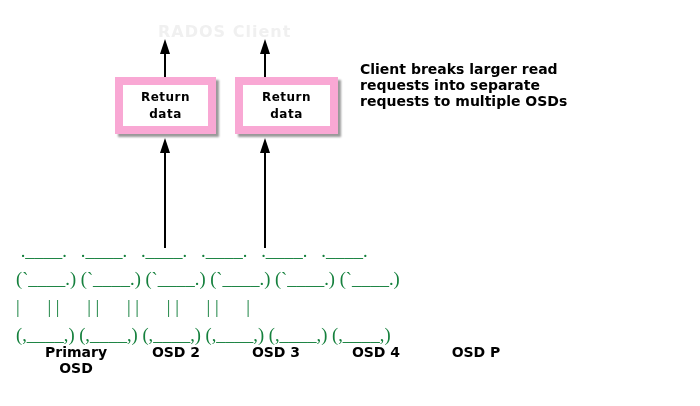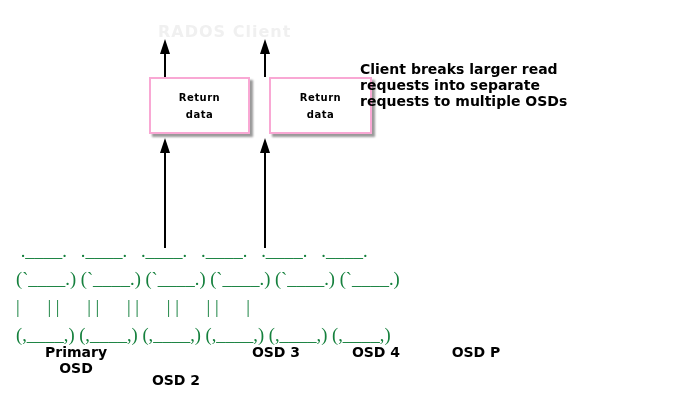--- a/index.html
+++ b/index.html
@@ -23,32 +23,31 @@
     letter-spacing: 1px;
     color: #f0f0f0;
     white-space: nowrap;
   }
 
   
   .node-box {
     position: absolute;
     box-sizing: border-box;
     background: #ffffff;
-    border: 2px solid #f9a8d4;
+    border: 8px solid #f9a8d4;
     box-shadow: 3px 3px 2px rgba(0,0,0,0.40);
     display: flex;
     align-items: center;
     justify-content: center;
     text-align: center;
-    font-size: 10px;
+    font-size: 12px;
     font-weight: bold;
     line-height: 17px;
     letter-spacing: 0.5px;
     white-space: pre-line;
-    margin-left: 34px;
   }
   .box-1 { left: 115px; top: 77px; width: 101px; height: 57px; }
   .box-2 { left: 235px; top: 77px; width: 103px; height: 57px; }
 
   
   .arrow { position: absolute; }
   .arrow .shaft {
     position: absolute;
     width: 1.5px;
     background: #000000;
@@ -103,21 +102,21 @@
     top: 344px;
     width: 120px;
     text-align: center;
     font-size: 14px;
     font-weight: bold;
     line-height: 16px;
     white-space: pre-line;
     padding-left: 16px;
   }
   .dl-0 { left: 0px; }
-  .dl-1 { left: 100px; margin-top: 28px; }
+  .dl-1 { left: 100px; }
   .dl-2 { left: 200px; }
   .dl-3 { left: 300px; }
   .dl-4 { left: 400px; }
   .dl-5 { left: 500px; }
 </style>
 </head>
 <body>
 
 <div class="canvas">
 

